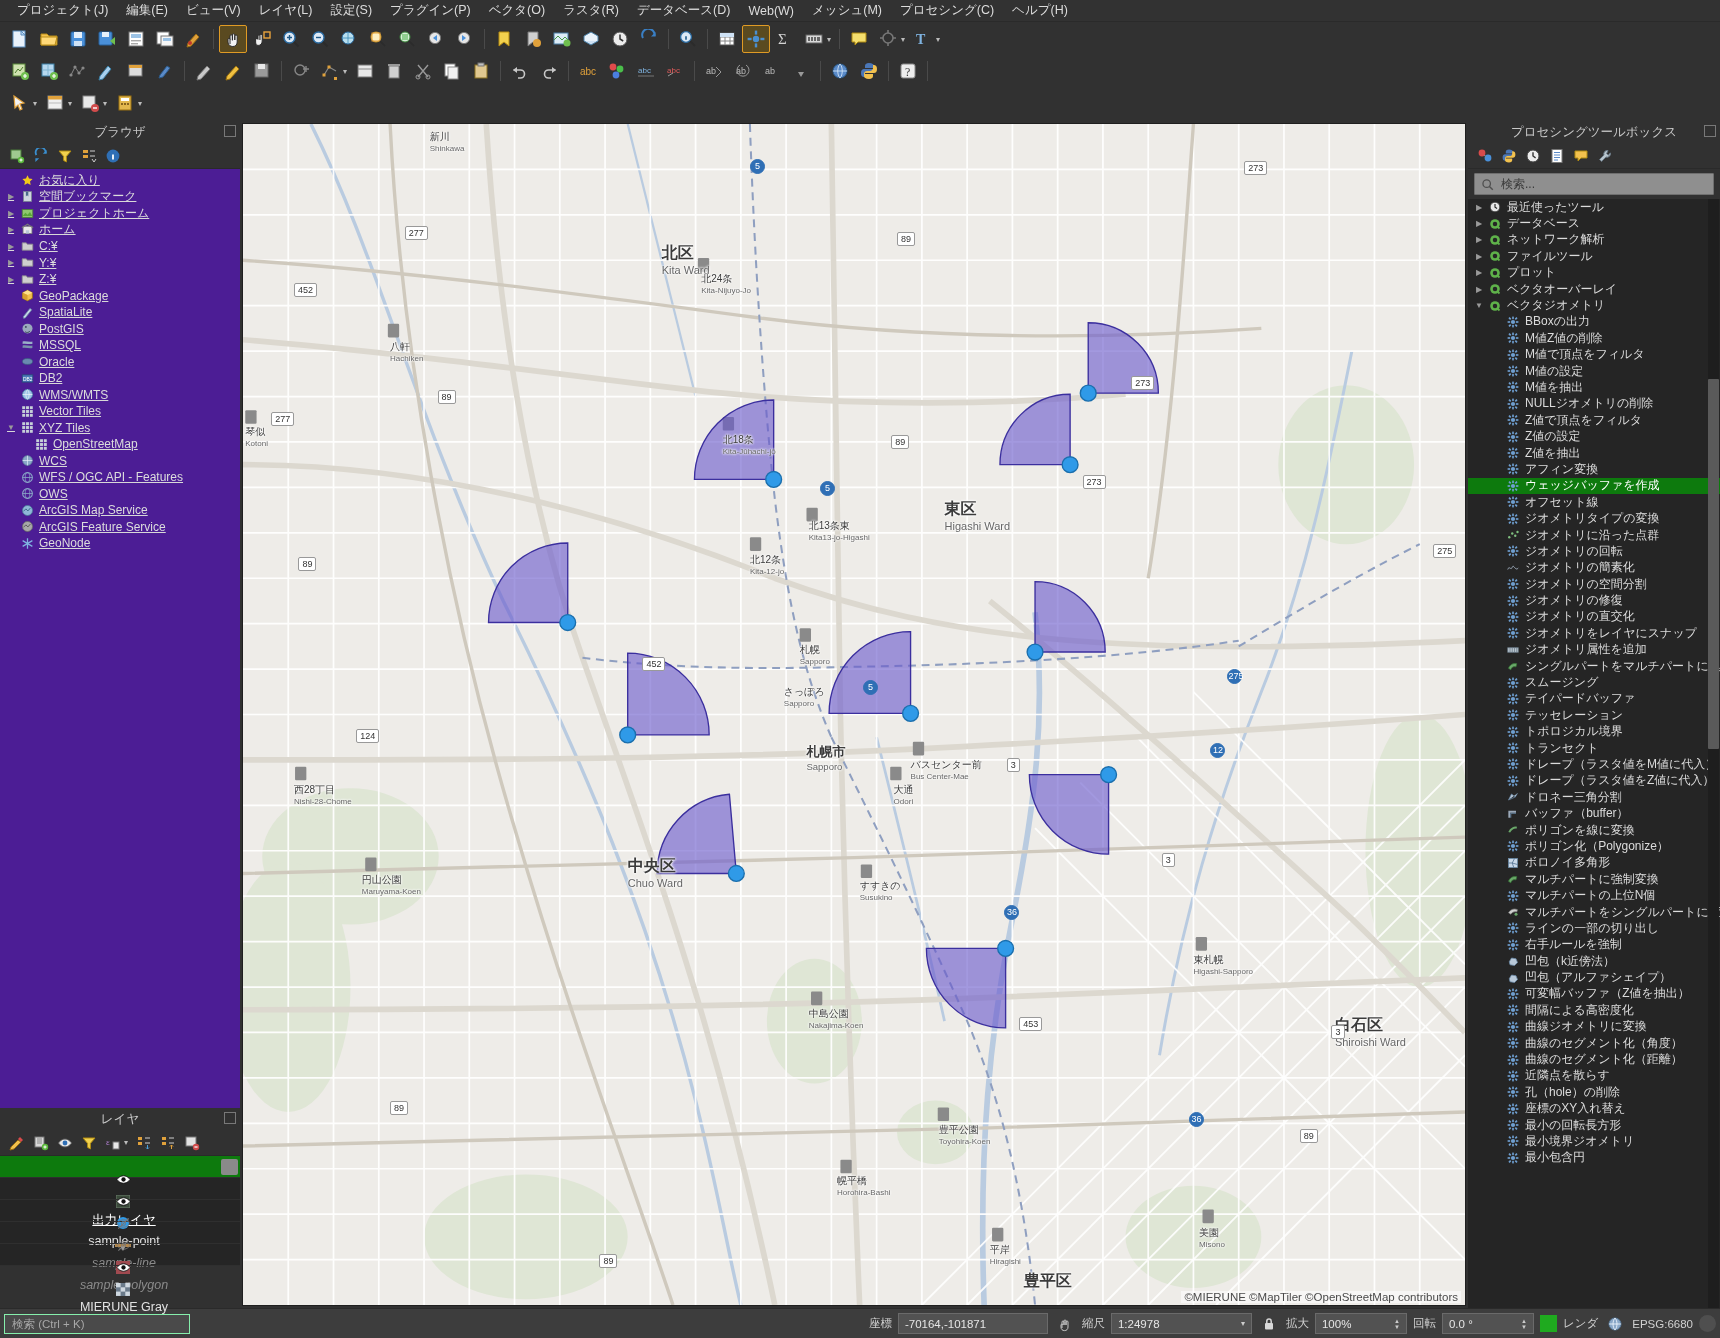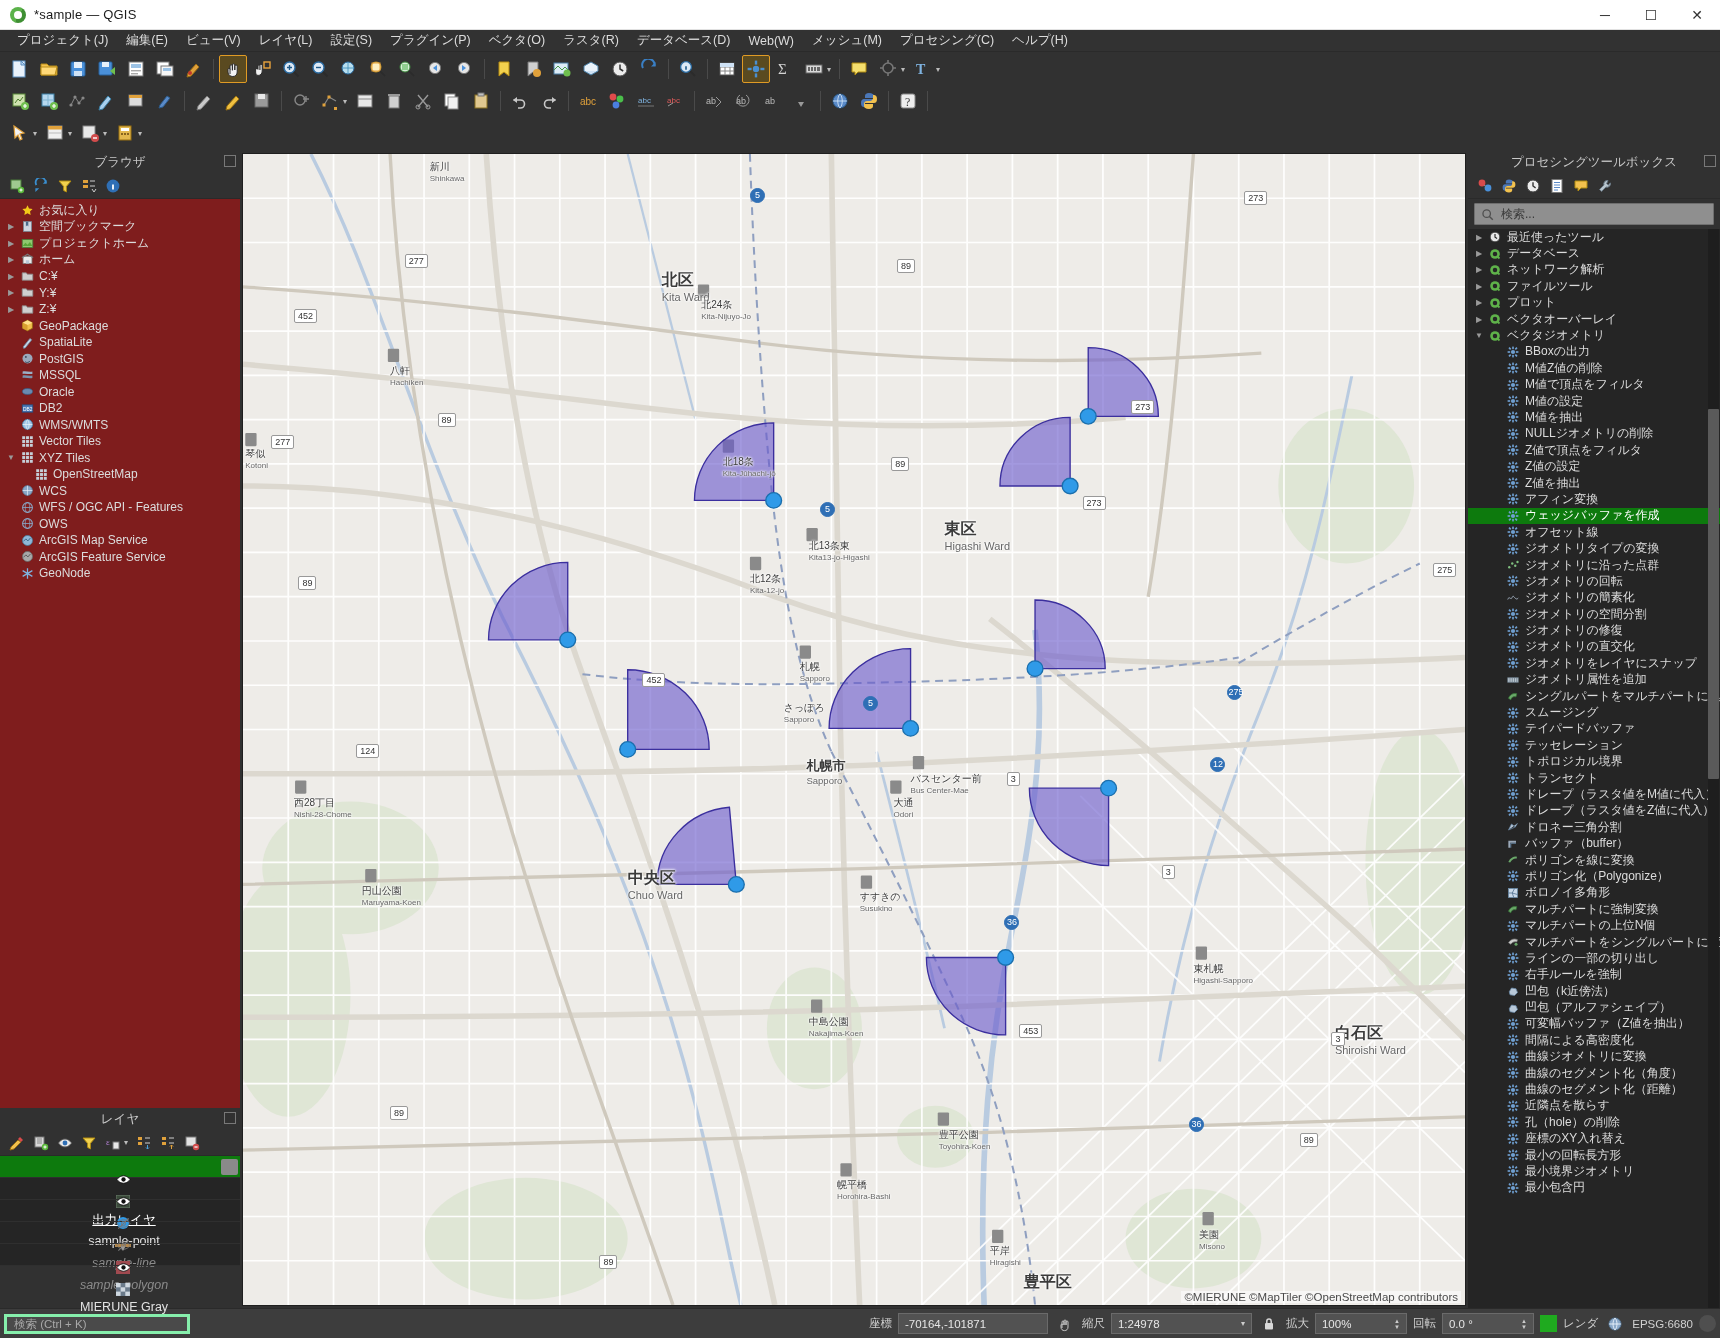--- a/index.html
+++ b/index.html
@@ -74,21 +74,21 @@
   .panel-title .float-btn {
     position: absolute; right: 4px; top: 4px; width: 12px; height: 12px;
     border: 1px solid #787878;
   }
   .panel-tb {
     height: 26px; flex: 0 0 26px; display: flex; align-items: center; gap: 2px;
     padding-left: 6px; background: #313131; border-bottom: 1px solid #2a2a2a;
   }
   .pbtn { width: 22px; height: 22px; display:flex; align-items:center; justify-content:center; border-radius:2px; }
   .tree {
-    flex: 1 1 auto; overflow: hidden; background: #7f1d1d; padding-top: 3px; min-height: 0;
+    flex: 1 1 auto; overflow: hidden; background: #4c1d95; padding-top: 3px; min-height: 0; text-decoration: underline;
   }
   .tree-row {
     height: 16.5px; display: flex; align-items: center; padding-left: 4px;
     font-size: 12px; color: #dcdcdc; white-space: nowrap;
   }
   .tw {
     width: 14px; flex: 0 0 14px; display: flex; align-items: center; justify-content: center;
     color: #9a9a9a; font-size: 8px;
   }
   .tico { width: 18px; flex: 0 0 18px; display: flex; align-items: center; justify-content: center; }
@@ -170,21 +170,21 @@
     border-radius: 50%; background: #2f6fb5; color: #fff; border-color: #2f6fb5;
     width: 15px; height: 15px; text-align: center; line-height: 13px; padding: 0;
   }
 
   
   .statusbar {
     height: 30px; flex: 0 0 30px; background: #3d3d3d; display: flex; align-items: center;
     padding: 0 4px; gap: 6px; border-top: 1px solid #2a2a2a;
   }
   .sb-search {
-    width: 186px; height: 20px; background: #4a4a4a; border: 3px solid #86efac;
+    width: 186px; height: 20px; background: #4a4a4a; border: 1px solid #86efac;
     display: flex; align-items: center; padding: 0 5px;
   }
   .sb-search input {
     flex: 1; background: transparent; border: 0; outline: 0; color: #cfcfcf; font-size: 11.5px;
     font-family: inherit;
   }
   .sb-search input::placeholder { color: #a8a8a8; }
   .sb-spacer { flex: 1; }
   .sb-lbl { font-size: 11.5px; color: #d0d0d0; white-space: nowrap; }
   .sb-field {
@@ -196,28 +196,20 @@
   .sb-spin { display: flex; align-items: center; justify-content: space-between; width: 92px; }
   .spin-arrows { display:flex; flex-direction: column; font-size: 6px; line-height: 6px; color:#ccc; }
   .sb-green { width: 17px; height: 17px; background: #1faa1f; }
   .msgbtn { width: 17px; height: 17px; border-radius: 50%; background: #4f4f4f; }
 </style>
 </head>
 <body>
 
 <div class="app">
 
-  <div class="titlebar">
-    <div class="qgis-logo"></div>
-    <div class="ttl">*sample — QGIS</div>
-    <div class="spacer"></div>
-    <div class="wbtn">─</div>
-    <div class="wbtn">☐</div>
-    <div class="wbtn close">✕</div>
-  </div>
 
   <div class="menubar" id="menubar">
       <div class="mi">プロジェクト(J)</div>
       <div class="mi">編集(E)</div>
       <div class="mi">ビュー(V)</div>
       <div class="mi">レイヤ(L)</div>
       <div class="mi">設定(S)</div>
       <div class="mi">プラグイン(P)</div>
       <div class="mi">ベクタ(O)</div>
       <div class="mi">ラスタ(R)</div>

